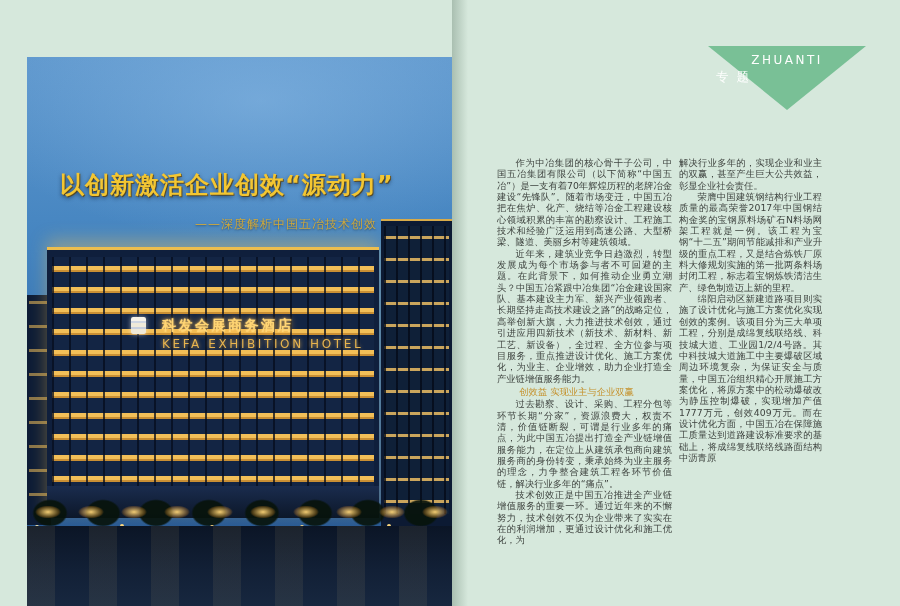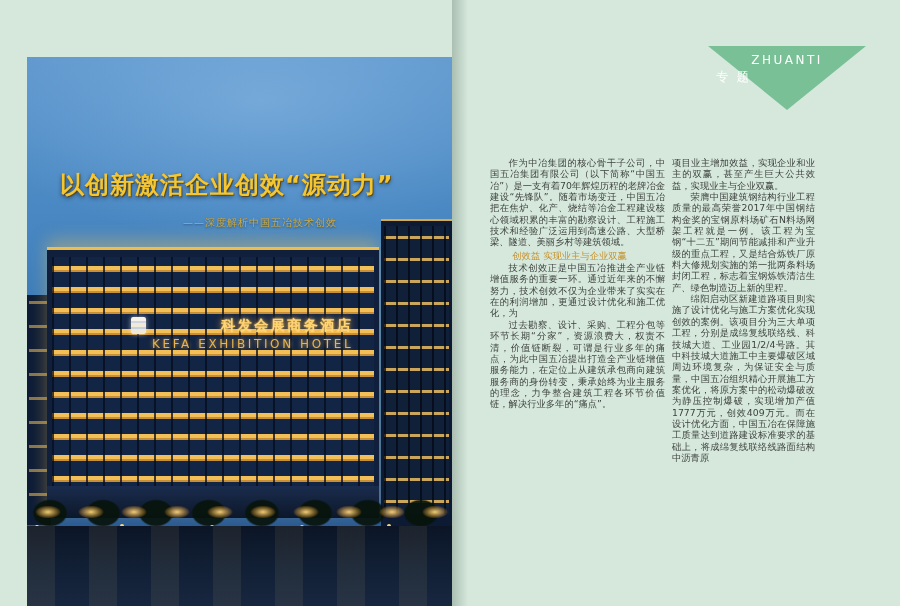--- a/index.html
+++ b/index.html
@@ -24,21 +24,21 @@
   .bldg-main .win{position:absolute;left:5px;right:5px;top:7px;bottom:32px;background:
       repeating-linear-gradient(90deg, rgba(5,12,28,.75) 0 2px, rgba(5,12,28,0) 2px 17px),
       repeating-linear-gradient(180deg,#132544 0 9px,#f2bf58 9px 13px,#c98f34 13px 15px,#132544 15px 21px);}
   .bldg-main .base{position:absolute;left:0;right:0;bottom:0;height:32px;
       background:linear-gradient(180deg,#1a2c4e,#0c1729);}
   .bldg-right{position:absolute;left:354px;top:162px;width:71px;height:305px;
       background:#0c1a33;border-top:2px solid #d8ab4a;}
   .bldg-right .win{position:absolute;inset:5px 3px 12px 3px;background:
       repeating-linear-gradient(90deg, rgba(4,10,24,.8) 0 2px, rgba(4,10,24,0) 2px 12px),
       repeating-linear-gradient(180deg,#0f2038 0 10px, rgba(236,190,100,.85) 10px 13px, #0f2038 13px 22px);}
-  .sign{position:absolute;left:104px;top:260px;display:flex;gap:6px;align-items:flex-start;text-align:right;}
+  .sign{position:absolute;left:104px;top:260px;display:flex;gap:16px;align-items:flex-start;}
   .sign-logo{width:15px;height:17px;background:
       linear-gradient(180deg,#f7f3ea 0 4px, #cfd6e2 4px 6px, #f0ead9 6px 10px, #c8cfdd 10px 12px, #efe9d8 12px 17px);
       box-shadow:0 0 5px rgba(255,255,255,.55);border-radius:2px;}
   .sign-cn{color:#ffd574;font-size:14px;font-weight:bold;letter-spacing:2.5px;
       text-shadow:0 0 7px rgba(255,180,60,.95), 0 0 2px rgba(255,220,140,.9);white-space:nowrap;}
   .sign-en{color:#e7b44f;font-size:12px;letter-spacing:2.6px;margin-top:2px;
       text-shadow:0 0 4px rgba(255,190,80,.8);white-space:nowrap;}
   .glow-row{position:absolute;left:0;right:0;top:440px;height:30px;
       background:radial-gradient(ellipse 18px 9px at 21px 15px, rgba(255,214,120,.95), rgba(255,160,40,.25) 60%, rgba(255,160,40,0) 72%);
       background-size:43px 30px;background-repeat:repeat-x;}
@@ -48,28 +48,28 @@
   .lights{position:absolute;left:8px;top:468px;width:4px;height:4px;border-radius:50%;background:#ffe9a8;
       box-shadow:40px 2px 0 #ffdf8f,85px -1px 0 #ffd87e,130px 1px 0 #ffe49b,175px 0 0 #ffd87e,
       220px 2px 0 #ffe9a8,265px 0 0 #ffd87e,310px 1px 0 #ffe49b,352px -1px 0 #ffd87e,392px 1px 0 #ffe9a8;}
   .road{position:absolute;left:0;right:0;bottom:0;height:80px;
       background:
       repeating-linear-gradient(90deg, rgba(255,220,140,.07) 0 28px, rgba(255,220,140,0) 28px 62px),
       linear-gradient(180deg,#0b1526,#122036 55%,#17273f);}
   .cover-title{position:absolute;left:33px;top:112px;width:372px;white-space:nowrap;
       font-size:24px;font-weight:bold;color:#f3c632;letter-spacing:1px;
       text-shadow:0 2px 4px rgba(10,25,50,.65), 1px 1px 0 rgba(120,85,10,.85);}
-  .cover-subtitle{position:absolute;left:156px;top:159px;font-size:10px;color:#cfa93c;
+  .cover-subtitle{position:absolute;left:168px;top:159px;font-size:12px;color:#cfa93c;
       letter-spacing:1px;text-shadow:0 1px 2px rgba(10,25,50,.5);white-space:nowrap;}
   
   .spine{position:absolute;left:452px;top:0;width:16px;height:606px;
       background:linear-gradient(90deg, rgba(55,85,65,.28), rgba(55,85,65,0));}
   
   .col{position:absolute;top:157px;font-size:9.3px;line-height:11.35px;color:#3d423e;
-      text-align:justify;}
+      text-align:justify;margin-left:7px;}
   .col1{left:490px;width:175px;}
   .col2{left:672px;width:143px;}
   .col p{margin:0;text-indent:2em;}
   .col p.noindent{text-indent:0;}
   .sec-head{color:#c5912c;font-weight:normal;text-indent:2.4em;margin:2px 0 1px 0;}
   
   .badge{position:absolute;left:708px;top:0;width:158px;height:66px;margin-top:46px;}
   .badge .tri{width:0;height:0;border-left:79px solid transparent;border-right:79px solid transparent;
       border-top:64px solid #79c096;}
   .badge .t1{position:absolute;top:7px;left:0;width:158px;text-align:center;color:#fdfefd;
@@ -106,27 +106,28 @@
   <div class="road"></div>
 
   <div class="cover-title">以创新激活企业创效“源动力”</div>
   <div class="cover-subtitle">——深度解析中国五冶技术创效</div>
 </div>
 
 <div class="spine"></div>
 
 <div class="col col1">
   <p>作为中冶集团的核心骨干子公司，中国五冶集团有限公司（以下简称“中国五冶”）是一支有着70年辉煌历程的老牌冶金建设“先锋队”。随着市场变迁，中国五冶把在焦炉、化产、烧结等冶金工程建设核心领域积累的丰富的勘察设计、工程施工技术和经验广泛运用到高速公路、大型桥梁、隧道、美丽乡村等建筑领域。</p>
+  <p>近年来，建筑业竞争日趋激烈，转型发展成为每个市场参与者不可回避的主题。在此背景下，如何推动企业勇立潮头？中国五冶紧跟中冶集团“冶金建设国家队、基本建设主力军、新兴产业领跑者、长期坚持走高技术建设之路”的战略定位，高举创新大旗，大力推进技术创效，通过引进应用四新技术（新技术、新材料、新工艺、新设备），全过程、全方位参与项目服务，重点推进设计优化、施工方案优化，为业主、企业增效，助力企业打造全产业链增值服务能力。</p>
   <div class="sec-head">创效益  实现业主与企业双赢</div>
+  <p>过去勘察、设计、采购、工程分包等环节长期“分家”，资源浪费大，权责不清，价值链断裂，可谓是行业多年的痛点，为此中国五冶提出打造全产业链增值服务能力，在定位上从建筑承包商向建筑服务商的身份转变，秉承始终为业主服务的理念，力争整合建筑工程各环节价值链，解决行业多年的“痛点”。</p>
   <p>技术创效正是中国五冶推进全产业链增值服务的重要一环。通过近年来的不懈努力，技术创效不仅为企业带来了实实在在的利润增加，更通过设计优化和施工优化，为</p>
-  <p>过去勘察、设计、采购、工程分包等环节长期“分家”，资源浪费大，权责不清，价值链断裂，可谓是行业多年的痛点，为此中国五冶提出打造全产业链增值服务能力，在定位上从建筑承包商向建筑服务商的身份转变，秉承始终为业主服务的理念，力争整合建筑工程各环节价值链，解决行业多年的“痛点”。</p>
 </div>
 
 <div class="col col2">
-  <p class="noindent">项目业主增加效益，实现企业和业主的双赢，甚至产生巨大公共效益，实现业主与企业双赢。</p>
+  <p class="noindent">解决行业多年的，实现企业和业主的双赢，甚至产生巨大公共效益，彰显企业社会责任。</p>
   <p>荣膺中国建筑钢结构行业工程质量的最高荣誉2017年中国钢结构金奖的宝钢原料场矿石N料场网架工程就是一例。该工程为宝钢“十二五”期间节能减排和产业升级的重点工程，又是结合炼铁厂原料大修规划实施的第一批两条料场封闭工程，标志着宝钢炼铁清洁生产、绿色制造迈上新的里程。</p>
   <p>绵阳启动区新建道路项目则实施了设计优化与施工方案优化实现创效的案例。该项目分为三大单项工程，分别是成绵复线联络线、科技城大道、工业园1/2/4号路。其中科技城大道施工中主要爆破区域周边环境复杂，为保证安全与质量，中国五冶组织精心开展施工方案优化，将原方案中的松动爆破改为静压控制爆破，实现增加产值1777万元，创效409万元。而在设计优化方面，中国五冶在保障施工质量达到道路建设标准要求的基础上，将成绵复线联络线路面结构中沥青原</p>
 </div>
 
 <div class="badge">
   <div class="tri"></div>
   <div class="t1">ZHUANTI</div>
   <div class="t2">专题</div>
 </div>
 

